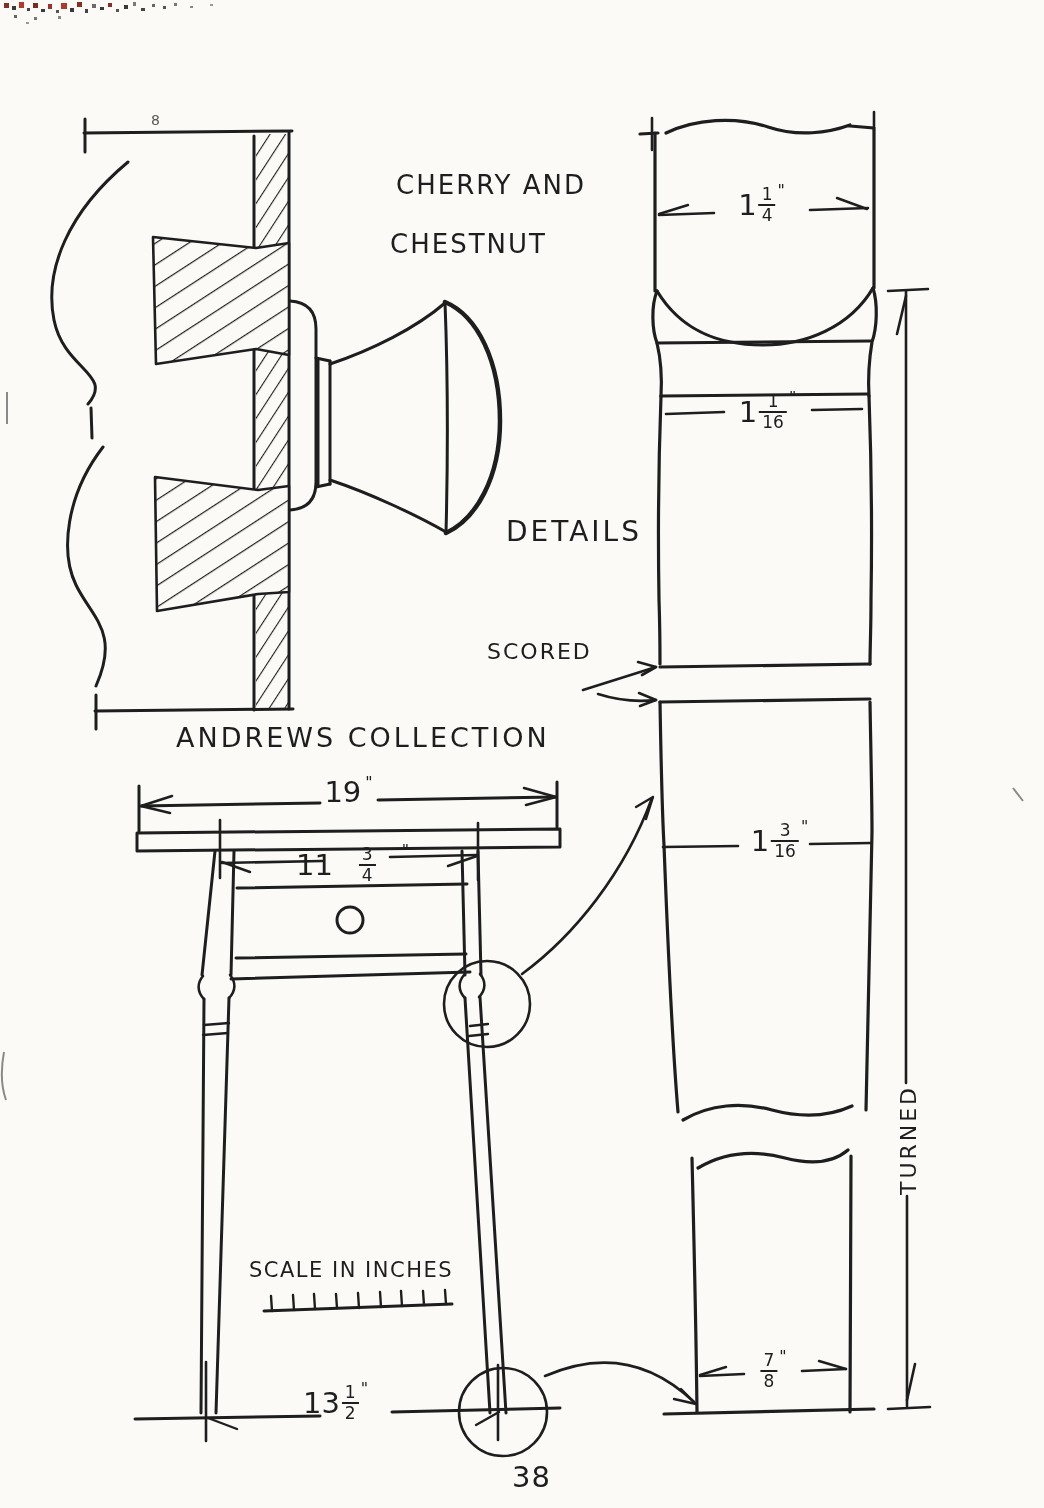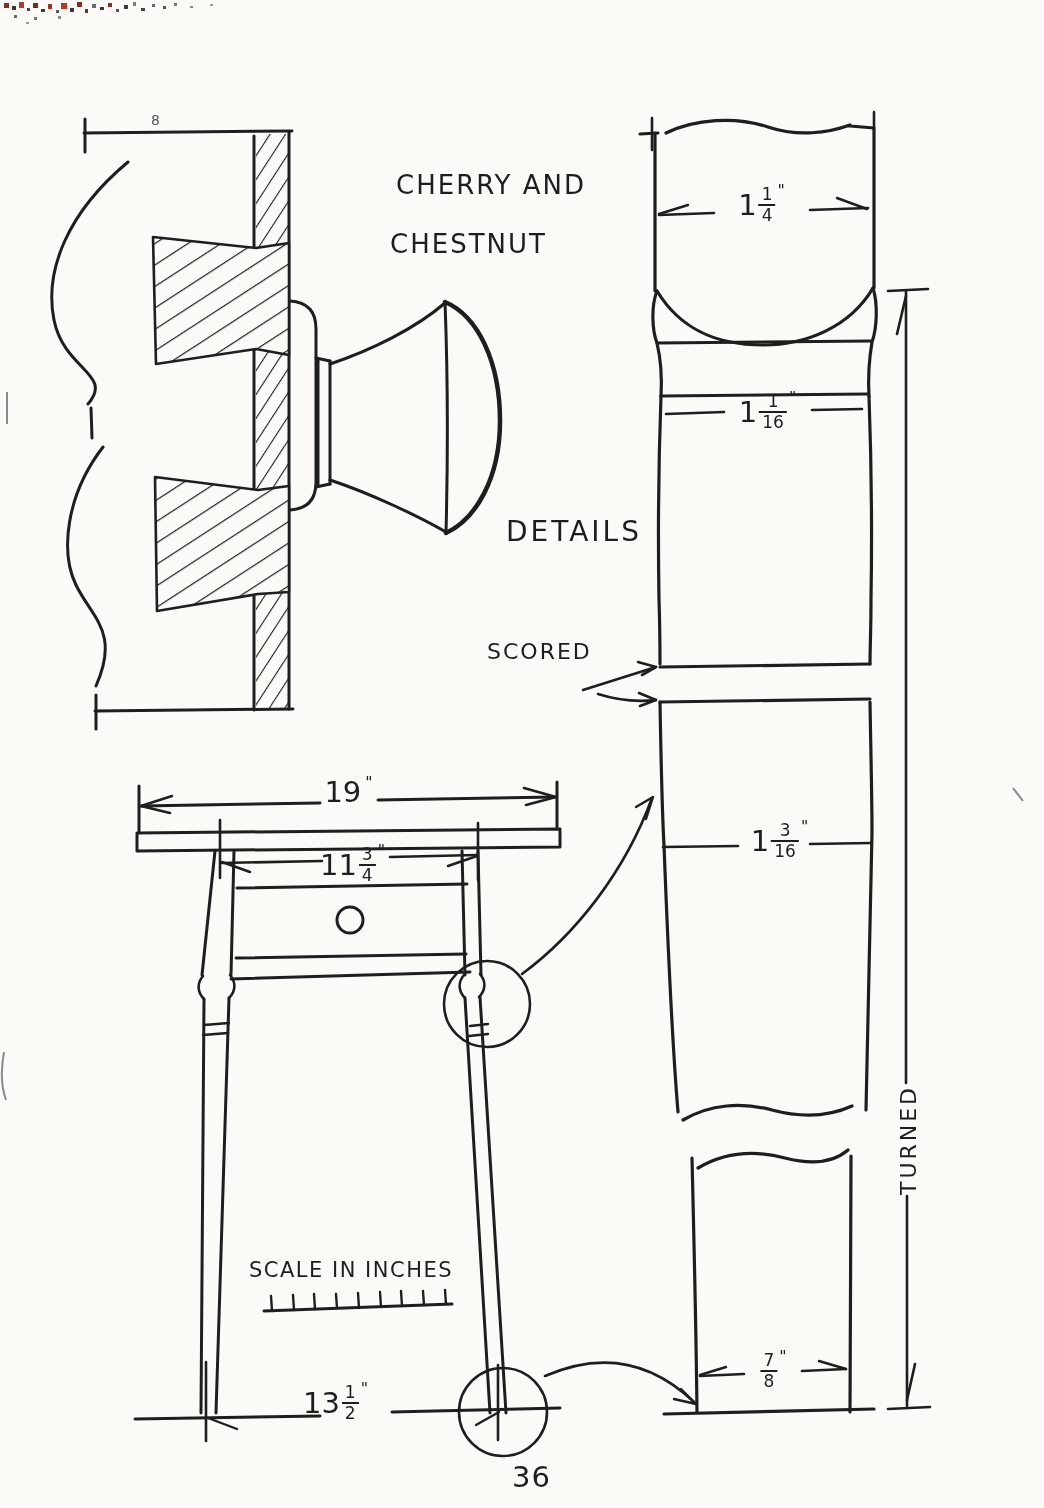--- a/index.html
+++ b/index.html
@@ -28,21 +28,21 @@
     position:absolute;transform:translateX(-50%);
     display:flex;align-items:center;
     font-size:29px;line-height:1;color:#1e1e1e;
   }
   .dim .whole{padding-right:2px;}
   .dim .frac{display:inline-flex;flex-direction:column;align-items:stretch;text-align:center;font-size:17px;}
   .dim .frac .num{border-bottom:2.5px solid #1e1e1e;padding:0 3px 1px 3px;}
   .dim .frac .den{padding:1px 3px 0 3px;}
   .dim .unit{font-size:0.55em;align-self:flex-start;margin-top:-3px;margin-left:2px;letter-spacing:1px;}
   .d-19{left:349px;top:778px;}
-  .d-1134{left:353px;top:846px;}
+  .d-1134{left:353px;top:846px;gap:24px;}
   .d-1312{left:336px;top:1384px;}
   .d-114{left:762px;top:186px;}
   .d-1116{left:768px;top:393px;}
   .d-1316{left:780px;top:822px;}
   .d-78{left:774px;top:1352px;}
   svg{position:absolute;left:0;top:0;}
 </style>
 </head>
 <body>
 
@@ -220,23 +220,24 @@
       <path d="M888,291 L928,289 M888,1409 L930,1407" stroke-width="2.6"></path>
       <path d="M906,291 L906,1083 M907,1196 L907,1406" stroke-width="2.6"></path>
       <path d="M906,296 L897,334 M907,1400 L915,1364" stroke-width="2.6"></path>
     </g>
   </svg>
 
   <div class="lbl title-sub1">CHERRY AND</div>
   <div class="lbl title-sub2">CHESTNUT</div>
   <div class="lbl details">DETAILS</div>
   <div class="lbl scored">SCORED</div>
+  <div class="lbl collection">ANDREWS COLLECTION</div>
   <div class="lbl scale">SCALE IN INCHES</div>
   <div class="lbl turned">TURNED</div>
-  <div class="lbl pagenum">36</div>
+  <div class="lbl pagenum">38</div>
   <div class="lbl pencil">8</div>
 
   <div class="dim d-19">
     <span class="whole">19</span>
       <span class="unit">"</span>
   </div>
 
   <div class="dim d-1134">
     <span class="whole">11</span>
       <span class="frac">

